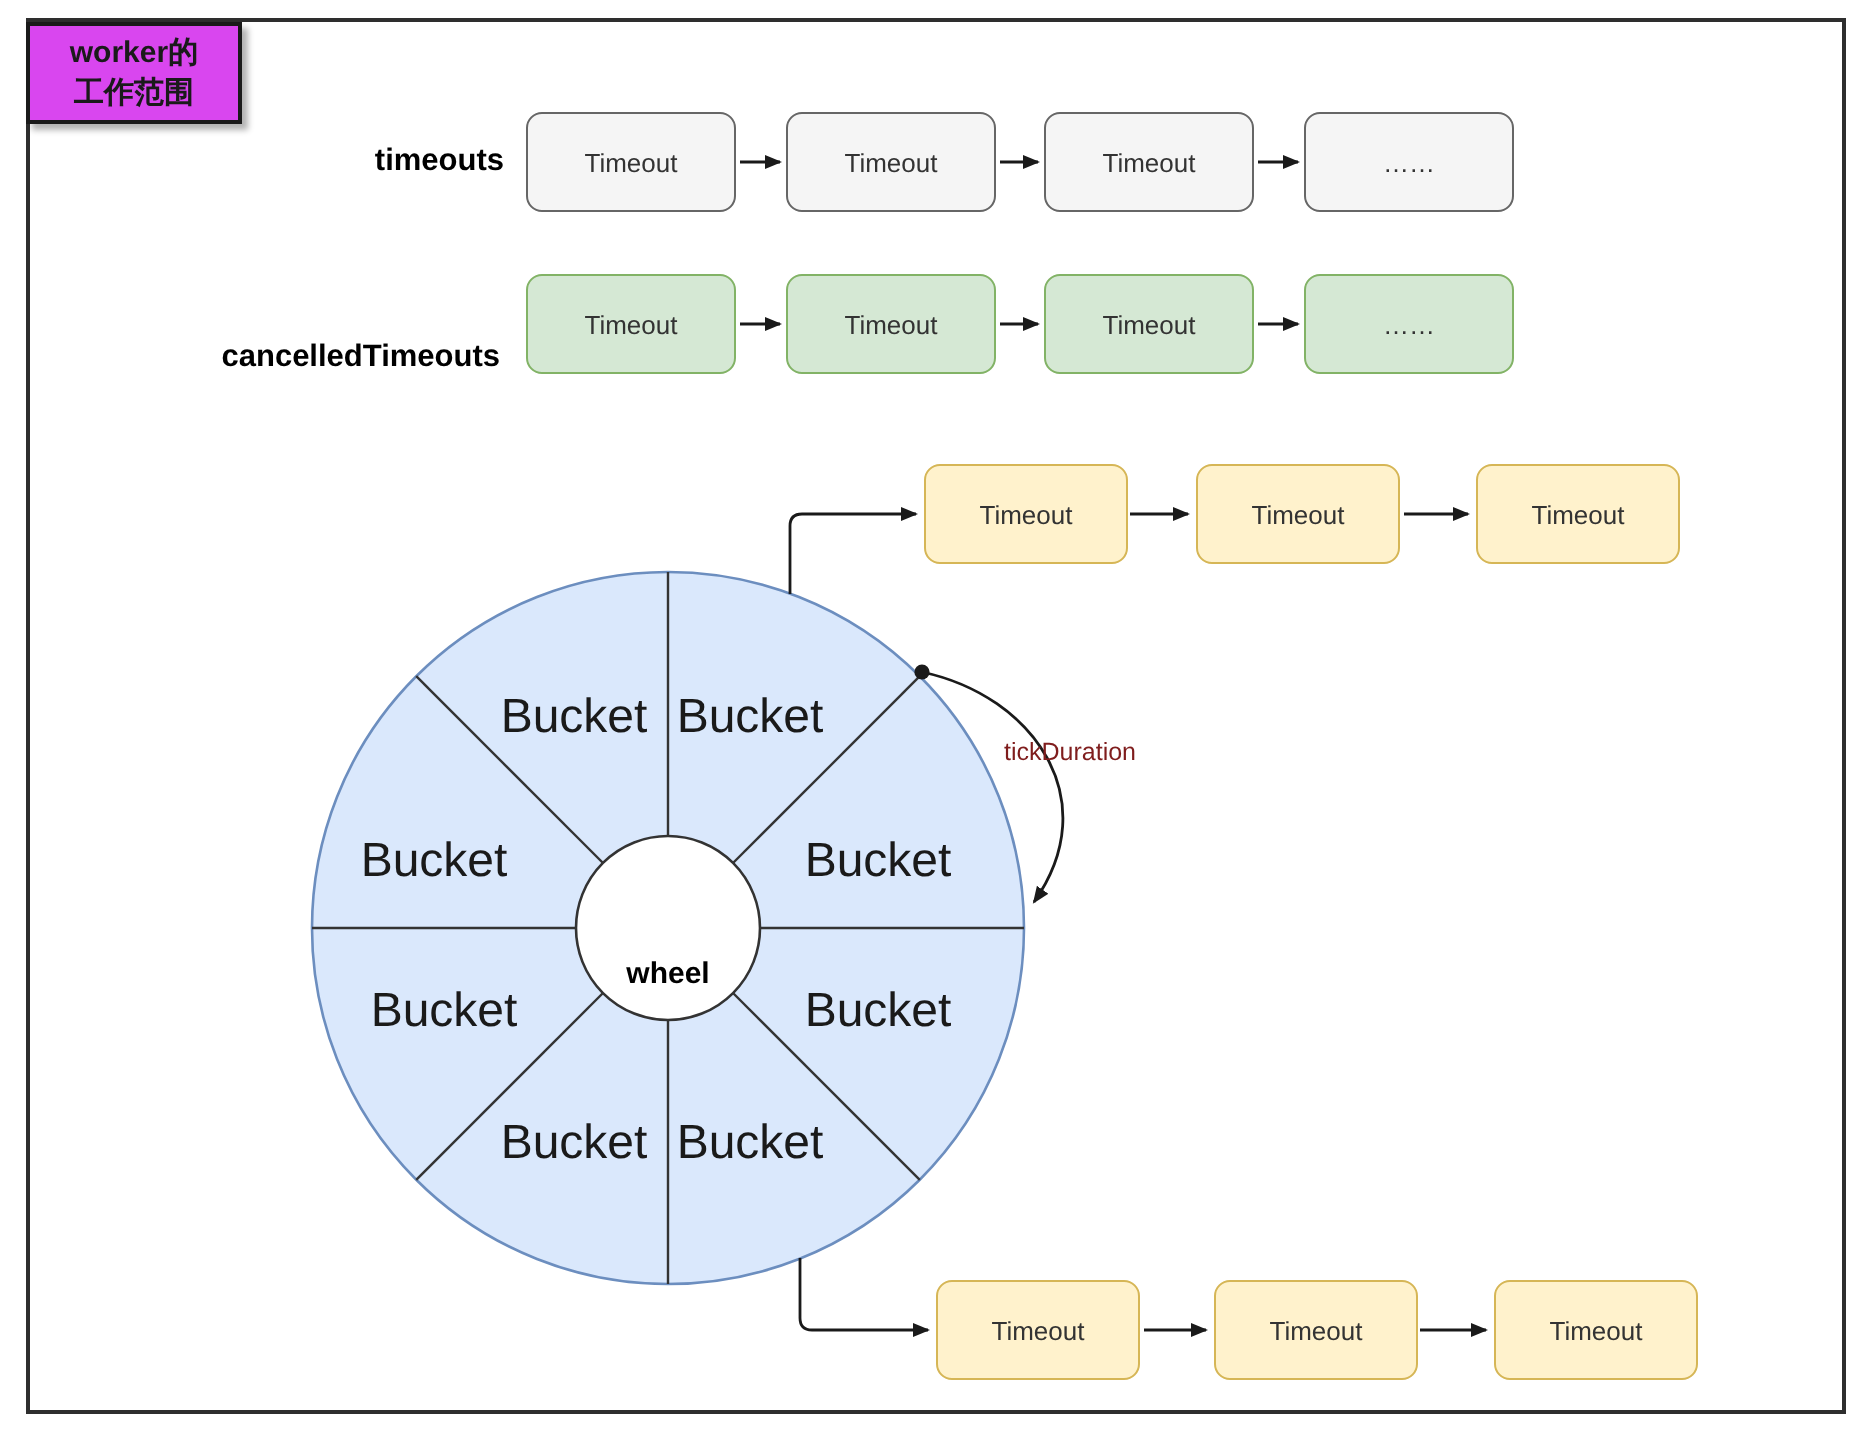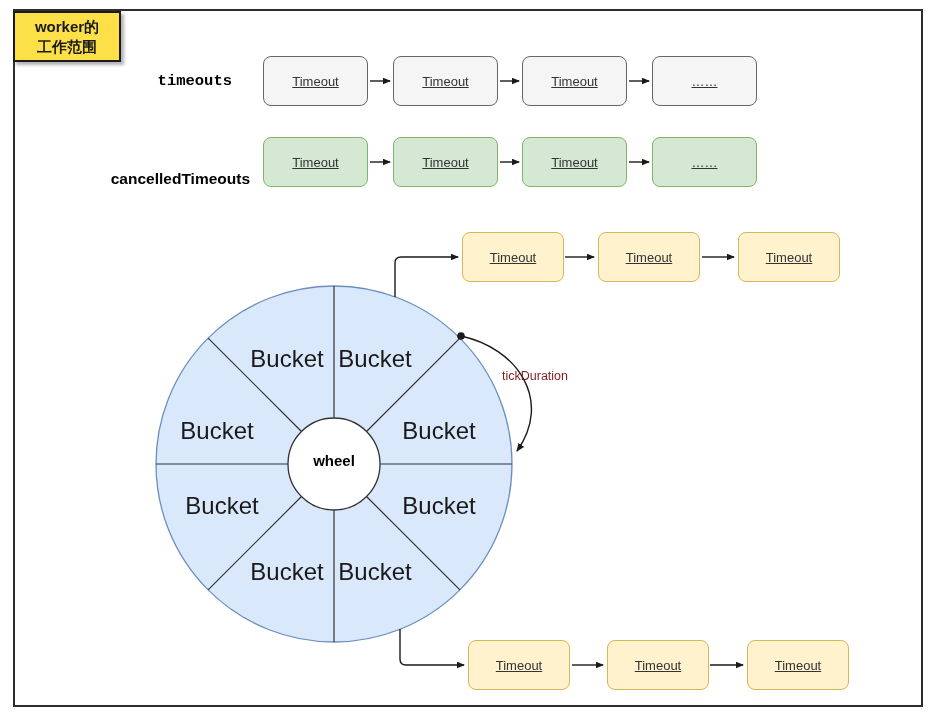--- a/index.html
+++ b/index.html
@@ -7,32 +7,32 @@
     position:relative;width:937px;height:719px;background:#ffffff;overflow:hidden;
     font-family:"Liberation Sans", sans-serif;color:#1a1a1a;
   }
   .frame{
     position:absolute;left:13px;top:9px;width:906px;height:694px;
     border:2px solid #2e2e2e;background:transparent;
   }
   .svg-layer{position:absolute;left:0;top:0;width:937px;height:719px;}
   .worker-box{
     position:absolute;left:13px;top:11px;width:104px;height:47px;
-    background:#fde047;border:2px solid #1a1a1a;
+    background:#d946ef;border:2px solid #1a1a1a;
     box-shadow:3px 3px 3px rgba(0,0,0,0.30);
     display:flex;flex-direction:column;align-items:center;justify-content:center;
     font-weight:bold;font-size:15px;line-height:20px;z-index:5;
   }
   .row-label{
     position:absolute;font-weight:bold;font-size:15.5px;text-align:right;color:#000;
   }
   .tbox{
     position:absolute;width:105px;height:50px;border-radius:8px;
     display:flex;align-items:center;justify-content:center;
-    font-size:13px;color:#333;border:1px solid #666;box-sizing:border-box;text-decoration:underline;
+    font-size:13px;color:#333;border:1px solid #666;box-sizing:border-box;
   }
   .tbox.gray{background:#f5f5f5;border-color:#666666;}
   .tbox.green{background:#d5e8d4;border-color:#82b366;}
   .tbox.yellow{background:#fff2cc;border-color:#d6b656;width:102px;}
   .bucket{
     position:absolute;transform:translate(-50%,-50%);
     font-size:24px;color:#1a1a1a;white-space:nowrap;
   }
   .wheel-label{
     position:absolute;transform:translate(-50%,-50%);
@@ -95,21 +95,21 @@
 
     <path d="M461,336 C517,348 553,400 517,451" fill="none" stroke="#1a1a1a" stroke-width="1.4" marker-end="url(#arw)"></path>
     <circle cx="461" cy="336" r="3.8" fill="#1a1a1a"></circle>
   </svg>
 
   <div class="worker-box">
     <div>worker的</div>
     <div>工作范围</div>
   </div>
 
-  <div class="row-label" style="left:84px;top:72px;width:148px;font-family:Liberation Mono, monospace;">timeouts</div>
+  <div class="row-label" style="left:104px;top:72px;width:148px;">timeouts</div>
   <div class="row-label" style="left:58px;top:154px;width:192px;margin-top:16px;">cancelledTimeouts</div>
 
   <div class="tbox gray" style="left:263px;top:56px;">Timeout</div>
   <div class="tbox gray" style="left:393px;top:56px;">Timeout</div>
   <div class="tbox gray" style="left:522px;top:56px;">Timeout</div>
   <div class="tbox gray" style="left:652px;top:56px;">……</div>
 
   <div class="tbox green" style="left:263px;top:137px;">Timeout</div>
   <div class="tbox green" style="left:393px;top:137px;">Timeout</div>
   <div class="tbox green" style="left:522px;top:137px;">Timeout</div>
@@ -125,17 +125,17 @@
 
   <div class="bucket" style="left:287px;top:359px;">Bucket</div>
   <div class="bucket" style="left:375px;top:359px;">Bucket</div>
   <div class="bucket" style="left:217px;top:431px;">Bucket</div>
   <div class="bucket" style="left:439px;top:431px;">Bucket</div>
   <div class="bucket" style="left:222px;top:506px;">Bucket</div>
   <div class="bucket" style="left:439px;top:506px;">Bucket</div>
   <div class="bucket" style="left:287px;top:572px;">Bucket</div>
   <div class="bucket" style="left:375px;top:572px;">Bucket</div>
 
-  <div class="wheel-label" style="left:334px;top:460px;">wheel</div>
+  <div class="wheel-label" style="left:334px;top:487px;">wheel</div>
 
   <div class="tick-label" style="left:502px;top:369px;">tickDuration</div>
 
 </div>
 
 </body></html>

